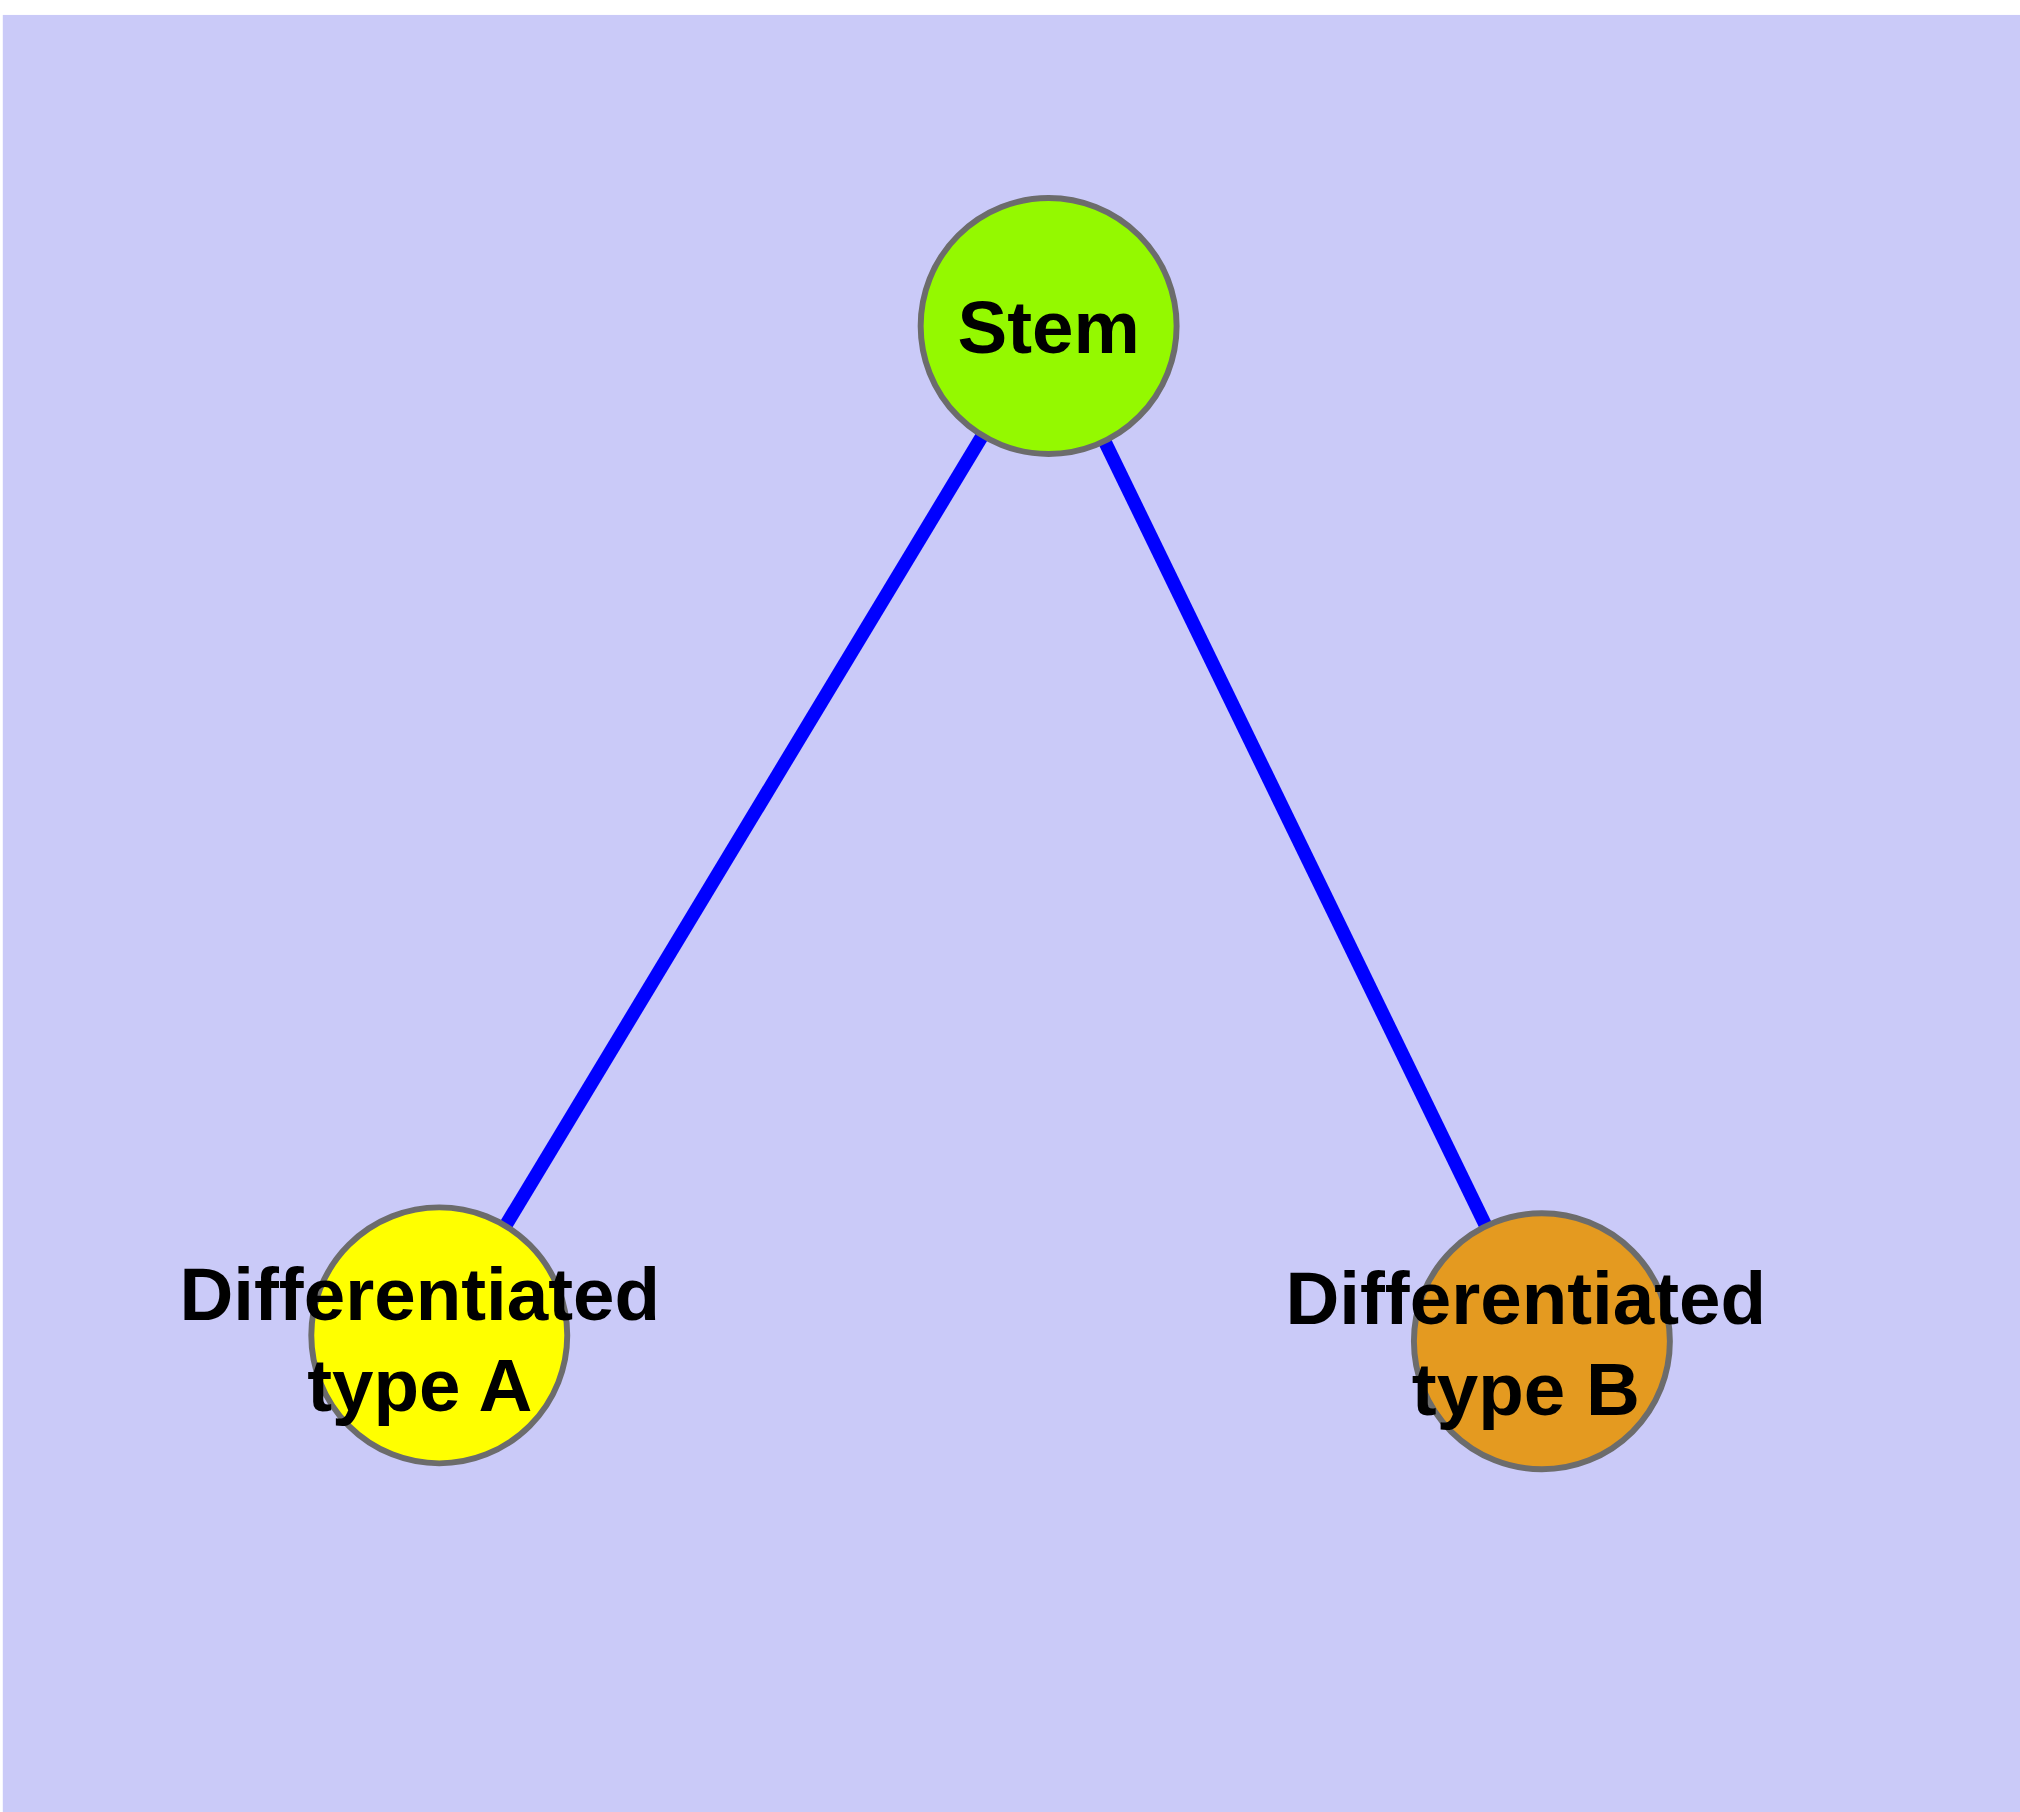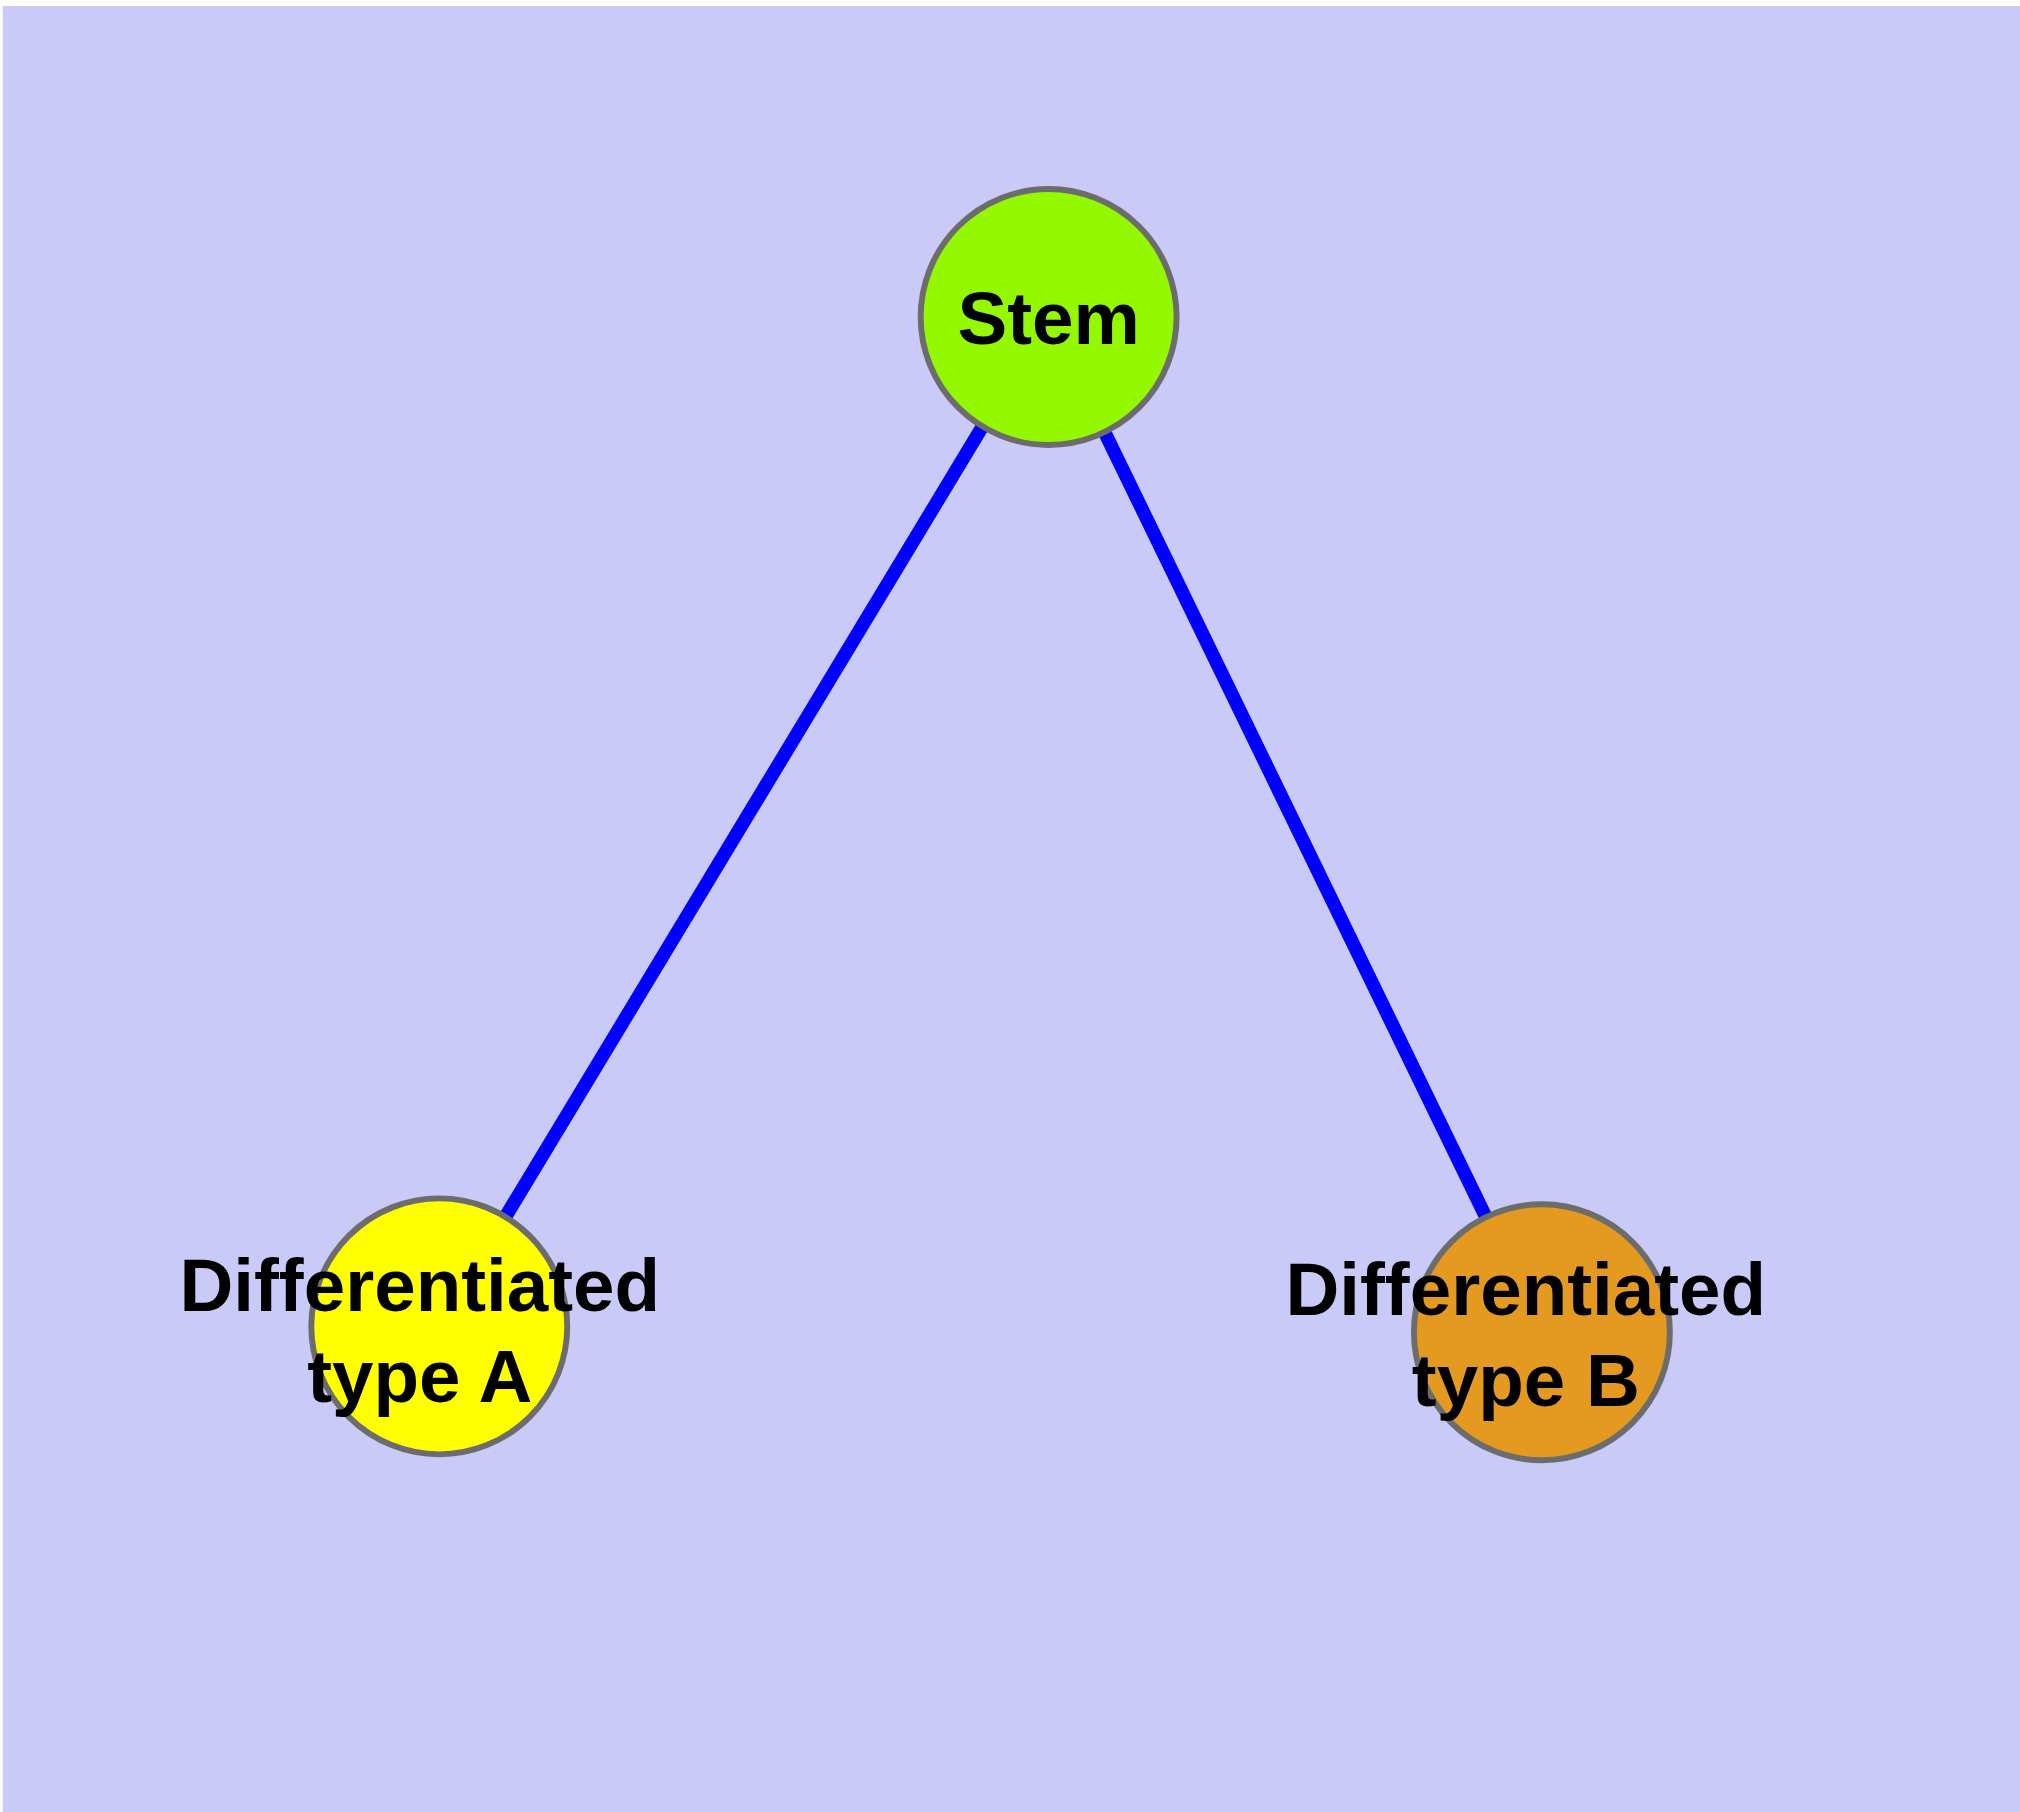--- a/index.html
+++ b/index.html
@@ -7,20 +7,21 @@
     padding: 0;
     background: #ffffff;
     width: 2021px;
     height: 1812px;
     overflow: hidden;
   }
   .stage {
     position: relative;
     width: 2021px;
     height: 1287px;
+    margin-top: 9px;
   }
   svg.canvas {
     position: absolute;
     left: 0;
     top: 0;
     display: block;
   }
   text.node-label {
     font-family: "Liberation Sans", "DejaVu Sans", sans-serif;
     font-weight: bold;

